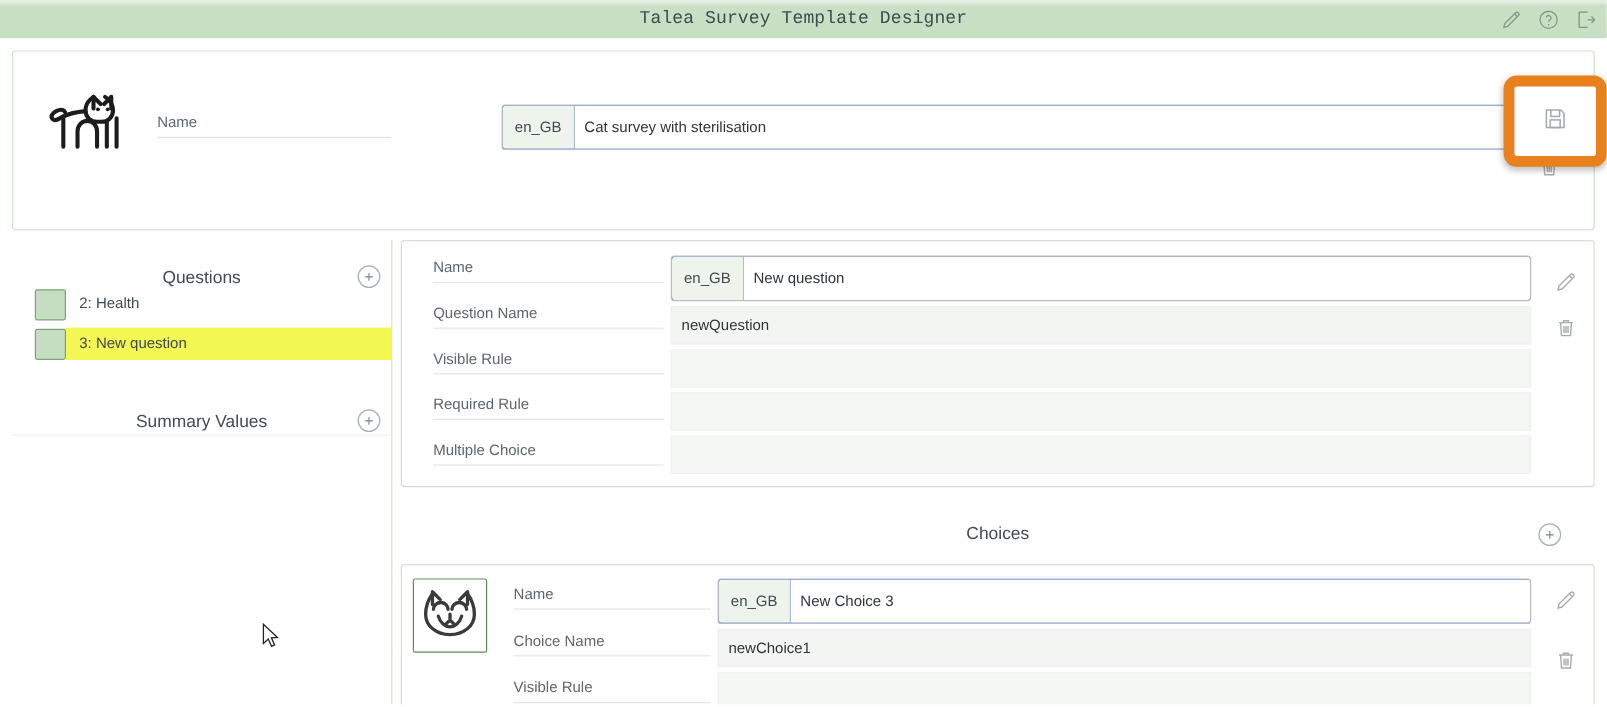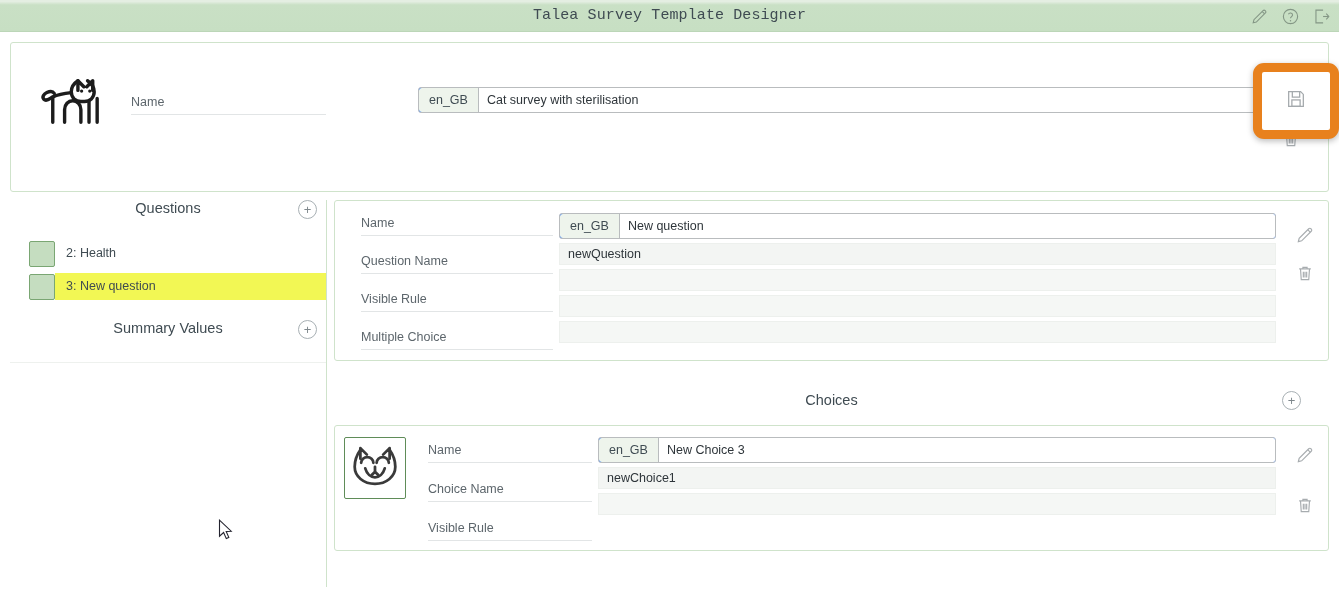--- a/index.html
+++ b/index.html
@@ -66,21 +66,21 @@
     border-bottom: 1px solid #e2e5e6;
     padding-bottom: 5px;
   }
 
   .hdr-field-col { flex: 1; margin: 32px 10px 0 92px; }
 
   
   .locale-field {
     display: flex;
     align-items: stretch;
-    height: 26px;
+    height: 38px;
     border: 1px solid #b9bcbe;
     border-radius: 3px;
     background: #3b82f6;
     overflow: hidden;
   }
   .locale-tag {
     background: #eef4ec;
     border-right: 1px solid #b9bcbe;
     font-size: 12.5px;
     color: #3f4b52;
@@ -93,21 +93,21 @@
     flex: 1;
     display: flex; align-items: center;
     padding: 0 8px;
     font-size: 12.5px;
     color: #2e353a;
     background: #fff;
   }
 
   
   .ro-row {
-    height: 22px;
+    height: 32px;
     background: #f3f5f3;
     border: 1px solid #edf0ed;
     display: flex; align-items: center;
     padding: 0 8px;
     font-size: 12.5px;
     color: #2e353a;
     margin-top: 4px;
   }
   .ro-row.plain { background: #f5f7f5; color: transparent; }
 
@@ -146,21 +146,21 @@
 
   
   .sidebar {
     width: 317px;
     flex: none;
     border-right: 1px solid #cfe3cb;
     padding-right: 0;
   }
   .section-head {
     display: flex;
-    align-items: flex-start;
+    align-items: flex-end;
     justify-content: center;
     position: relative;
     height: 40px;
   }
   .section-head-title { font-size: 14.5px; color: #3f4b52; }
   .plus-btn {
     position: absolute;
     right: 9px;
     width: 19px; height: 19px;
     border: 1px solid #a8b0b4;
@@ -369,20 +369,21 @@
       <div class="summary-rule"></div>
     </div>
 
     <div class="main-col">
 
       <div class="panel">
         <div class="panel-labels">
           <div class="field-label">Name</div>
           <div class="field-label">Question Name</div>
           <div class="field-label">Visible Rule</div>
+          <div class="field-label">Required Rule</div>
           <div class="field-label">Multiple Choice</div>
         </div>
         <div class="panel-fields">
           <div class="locale-field">
             <div class="locale-tag rounded">en_GB</div>
             <div class="locale-value">New question</div>
           </div>
           <div class="ro-row">newQuestion</div>
           <div class="ro-row plain"></div>
           <div class="ro-row plain"></div>

